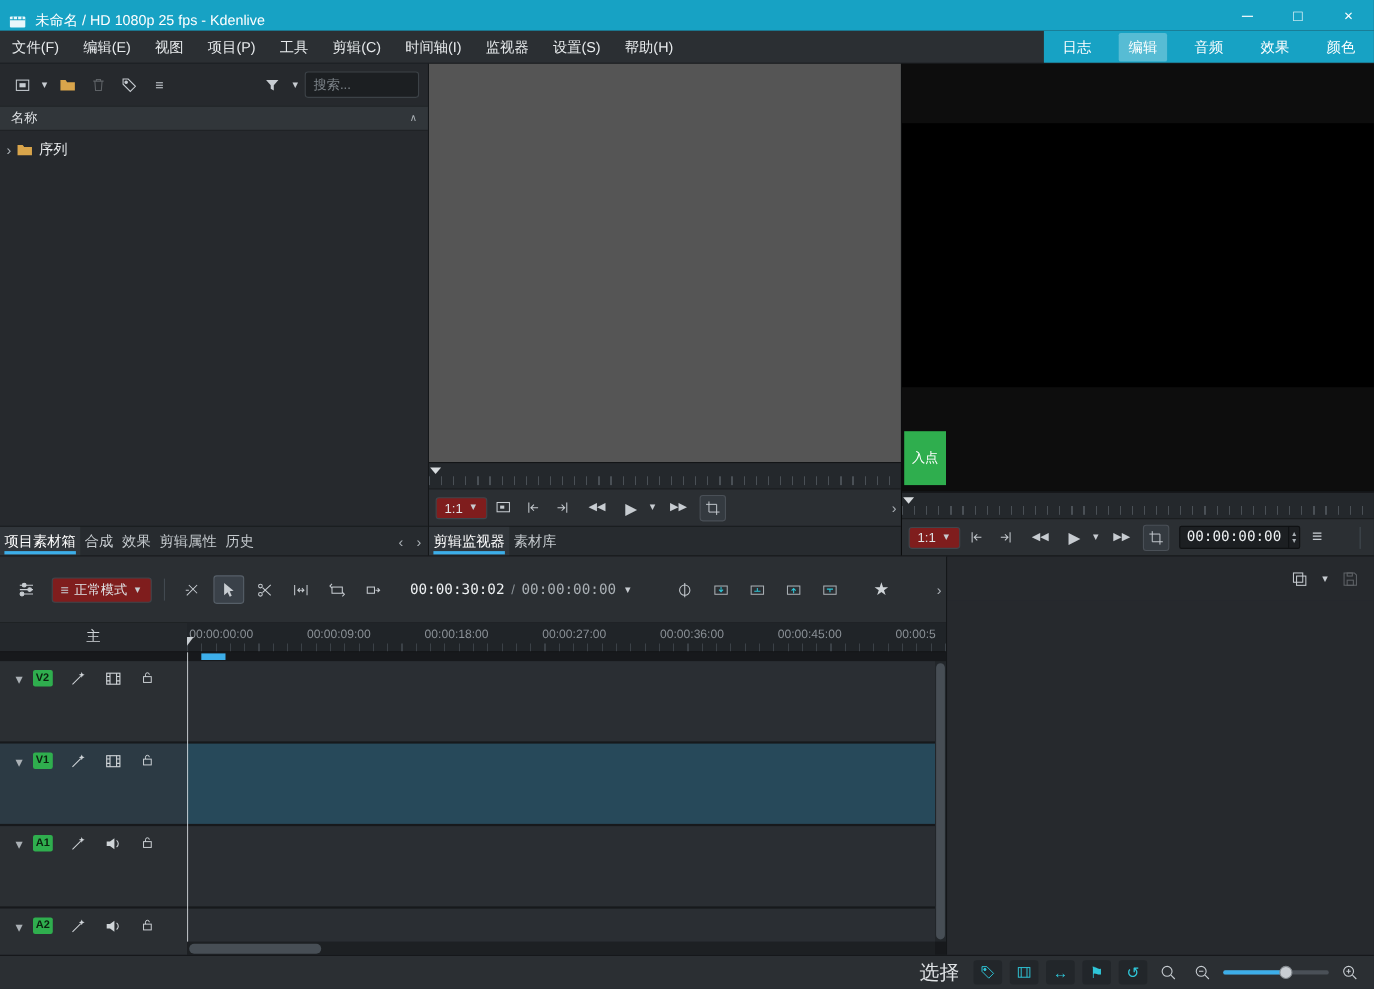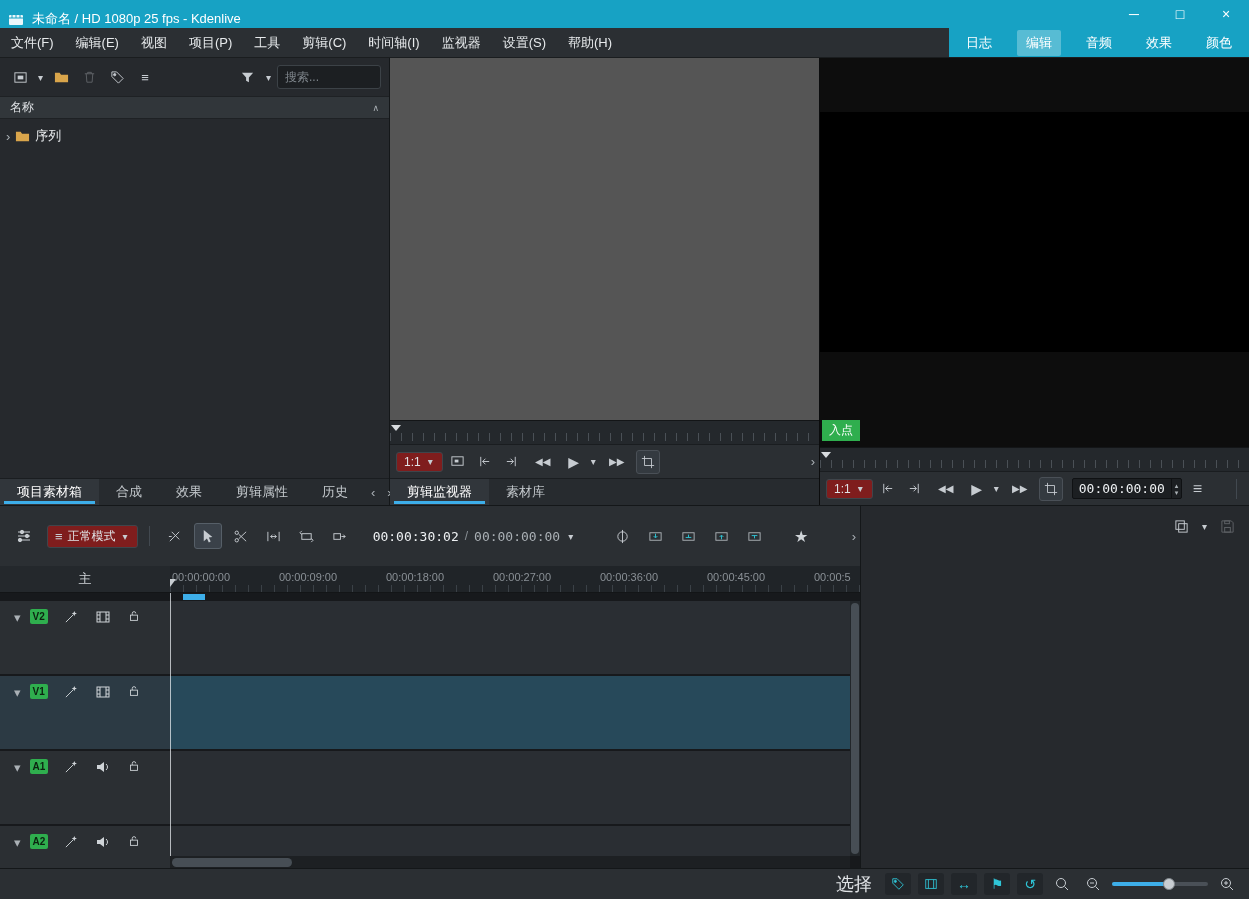--- a/index.html
+++ b/index.html
@@ -46,36 +46,36 @@
   .search::placeholder{color:#7d848a}
   .bin-header{height:23px;background:#31363a;display:flex;align-items:center;justify-content:space-between;
               padding:0 10px;font-size:12px;color:#dfe2e5;border-top:1px solid #1e2124;border-bottom:1px solid #1e2124}
   .sortglyph{font-size:9px;color:#aab0b5}
   .bin-tree{flex:1;background:var(--panel);padding-top:6px}
   .tree-item{display:flex;align-items:center;gap:5px;padding:2px 6px;font-size:13px;color:#e7eaec}
   .expander{color:#aab0b5;font-size:13px}
 
   
   .tabbar{height:27px;display:flex;align-items:stretch;background:#272b2f;border-top:1px solid #1a1d20}
-  .tab{padding:0 17px;display:flex;align-items:center;color:#c4c9cd;font-size:13px;position:relative;white-space:nowrap}
+  .tab{padding:0 4px;display:flex;align-items:center;color:#c4c9cd;font-size:13px;position:relative;white-space:nowrap}
   .tab.active{background:#31363b;color:#fff}
   .tab.active::after{content:"";position:absolute;left:4px;right:4px;bottom:1px;height:3px;background:var(--accent)}
   .tab-scroll{display:flex;align-items:center;padding:0 6px;color:#aab0b5;font-size:13px}
   .tab-scroll-group{margin-left:auto;display:flex}
 
   
   .monitor{position:absolute;top:0;height:447px;display:flex;flex-direction:column;background:#151719}
   .clip-monitor{left:390px;width:430px;border-right:1px solid #0b0c0d}
   .project-monitor{left:820px;width:429px}
   .monitor-view{flex:1;position:relative;overflow:hidden}
   .monitor-view.clip{background:#555}
   .monitor-view.proj{background:#0d0d0d}
   .video-frame{position:absolute;left:0;right:0;top:54px;height:240px;background:#000}
   .in-badge{position:absolute;left:2px;bottom:6px;background:var(--green);color:#fff;
-            font-size:12px;padding:2px 7px}
+            font-size:12px;padding:16px 7px}
   .monitor-ruler{height:24px;background:#24282c;position:relative;border-top:1px solid #131517}
   .monitor-ruler::after{content:"";position:absolute;left:0;right:0;bottom:3px;height:8px;
       background:repeating-linear-gradient(90deg,#4a5056 0 1px,transparent 1px 11px)}
   .mr-marker{position:absolute;left:1px;top:4px;width:0;height:0;border:5px solid transparent;border-top:6px solid #d8dcdf}
   .monitor-toolbar{height:34px;background:var(--bar);display:flex;align-items:center;gap:3px;padding:0 6px;position:relative;border-top:1px solid #1a1d20}
   .combo{display:flex;align-items:center;gap:5px;padding:2px 7px;border:1px solid #3f454b;border-radius:3px;background:#7f1d1d;color:#dfe3e6;font-size:12px}
   .boxed{border:1px solid #4a5057;background:#343a40;border-radius:3px}
   .overflow-arrow{position:absolute;right:4px;color:#aab0b5;font-size:13px}
   .tc-widget{display:flex;align-items:stretch;background:#1c1f22;border:1px solid #0f1113;border-radius:2px;margin-left:6px}
   .tc-widget .tc{padding:2px 6px}

